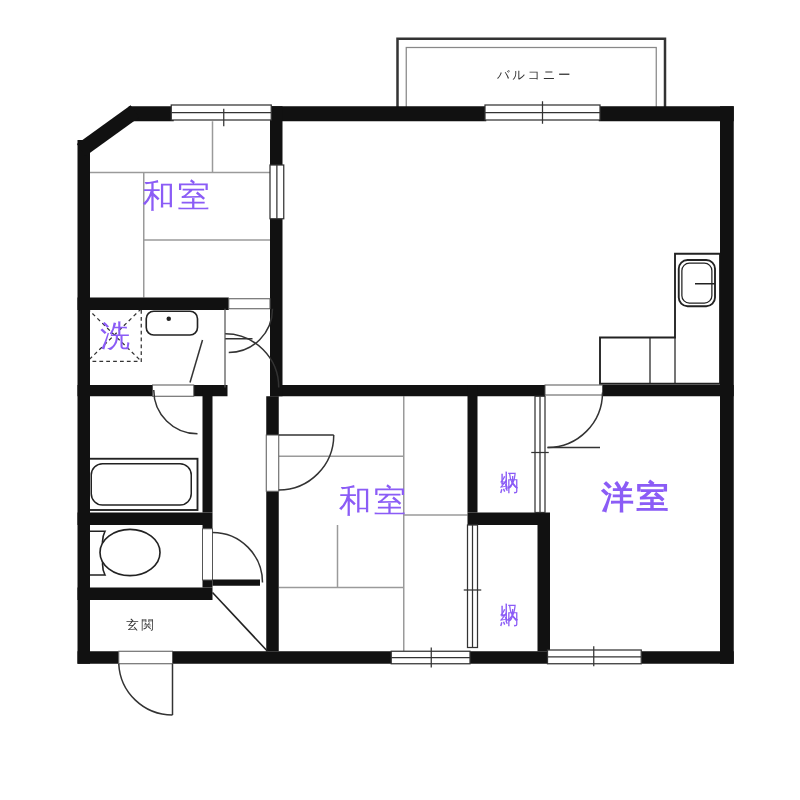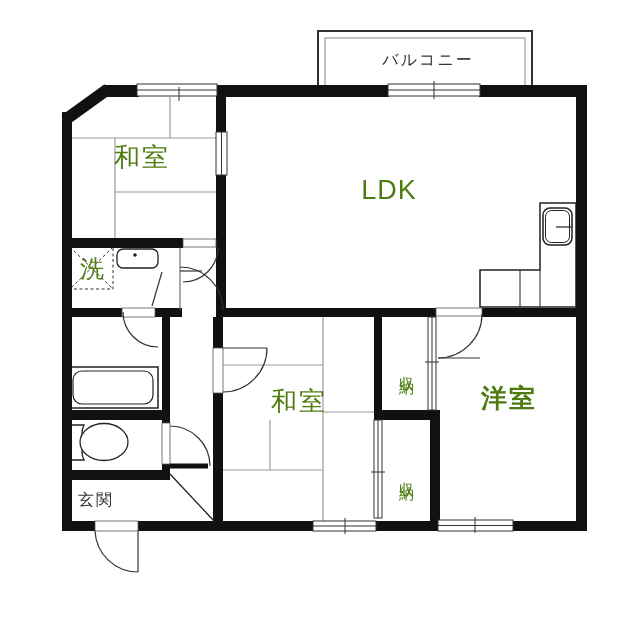--- a/index.html
+++ b/index.html
@@ -1,23 +1,23 @@
 <!DOCTYPE html>
 <html><head>
 <meta charset="utf-8">
 <style>
   html,body{margin:0;padding:0;background:#fff;}
   #plan{position:relative;width:640px;height:640px;background:#ffffff;overflow:hidden;
         font-family:"Liberation Sans", sans-serif;}
   #plan svg{position:absolute;left:0;top:0;}
   .lbl{position:absolute;transform:translate(-50%,-50%);white-space:nowrap;
-       color:#4d7c0f;font-family:"Liberation Sans", sans-serif;}
+       color:#8b5cf6;font-family:"Liberation Sans", sans-serif;}
   .room{font-size:26px;font-weight:500;letter-spacing:2px;}
   .ldk{font-size:27px;font-weight:500;letter-spacing:1px;}
-  .small{font-size:16px;letter-spacing:2px;color:#333;}
+  .small{font-size:10px;letter-spacing:2px;color:#333;}
   .wash{font-size:24px;font-weight:500;}
   .vert{writing-mode:vertical-rl;text-orientation:upright;font-size:15px;letter-spacing:4px;font-weight:500;}
   .disclaimer{font-size:14px;color:#222;letter-spacing:0.5px;}
 </style>
 </head>
 <body>
 
 <div id="plan">
 <svg width="640" height="640" viewBox="0 0 640 640">
 
@@ -155,21 +155,20 @@
     <line x1="223" y1="348" x2="267" y2="348"></line>
     <path d="M482,314 A44 44 0 0 1 438,358"></path>
     <line x1="438" y1="358" x2="480" y2="358"></line>
     <path d="M95,531 A43 43 0 0 0 138,572"></path>
     <line x1="138" y1="531" x2="138" y2="572"></line>
     <line x1="170" y1="474" x2="214" y2="521" stroke="#222" stroke-width="1.3"></line>
   </g>
 </svg>
 
   <div class="lbl room" style="left:142px;top:157px;">和室</div>
-  <div class="lbl ldk" style="left:389px;top:190px;">LDK</div>
   <div class="lbl room" style="left:299px;top:401px;">和室</div>
   <div class="lbl room" style="left:509px;top:398px;font-weight:bold;">洋室</div>
   <div class="lbl vert" style="left:406px;top:368px;">収納</div>
   <div class="lbl vert" style="left:406px;top:474px;">収納</div>
   <div class="lbl wash" style="left:92px;top:269px;">洗</div>
-  <div class="lbl small" style="left:96px;top:500px;text-align:right;">玄関</div>
+  <div class="lbl small" style="left:113px;top:500px;text-align:right;">玄関</div>
   <div class="lbl small" style="left:428px;top:60px;">バルコニー</div>
 </div>
 
 </body></html>

